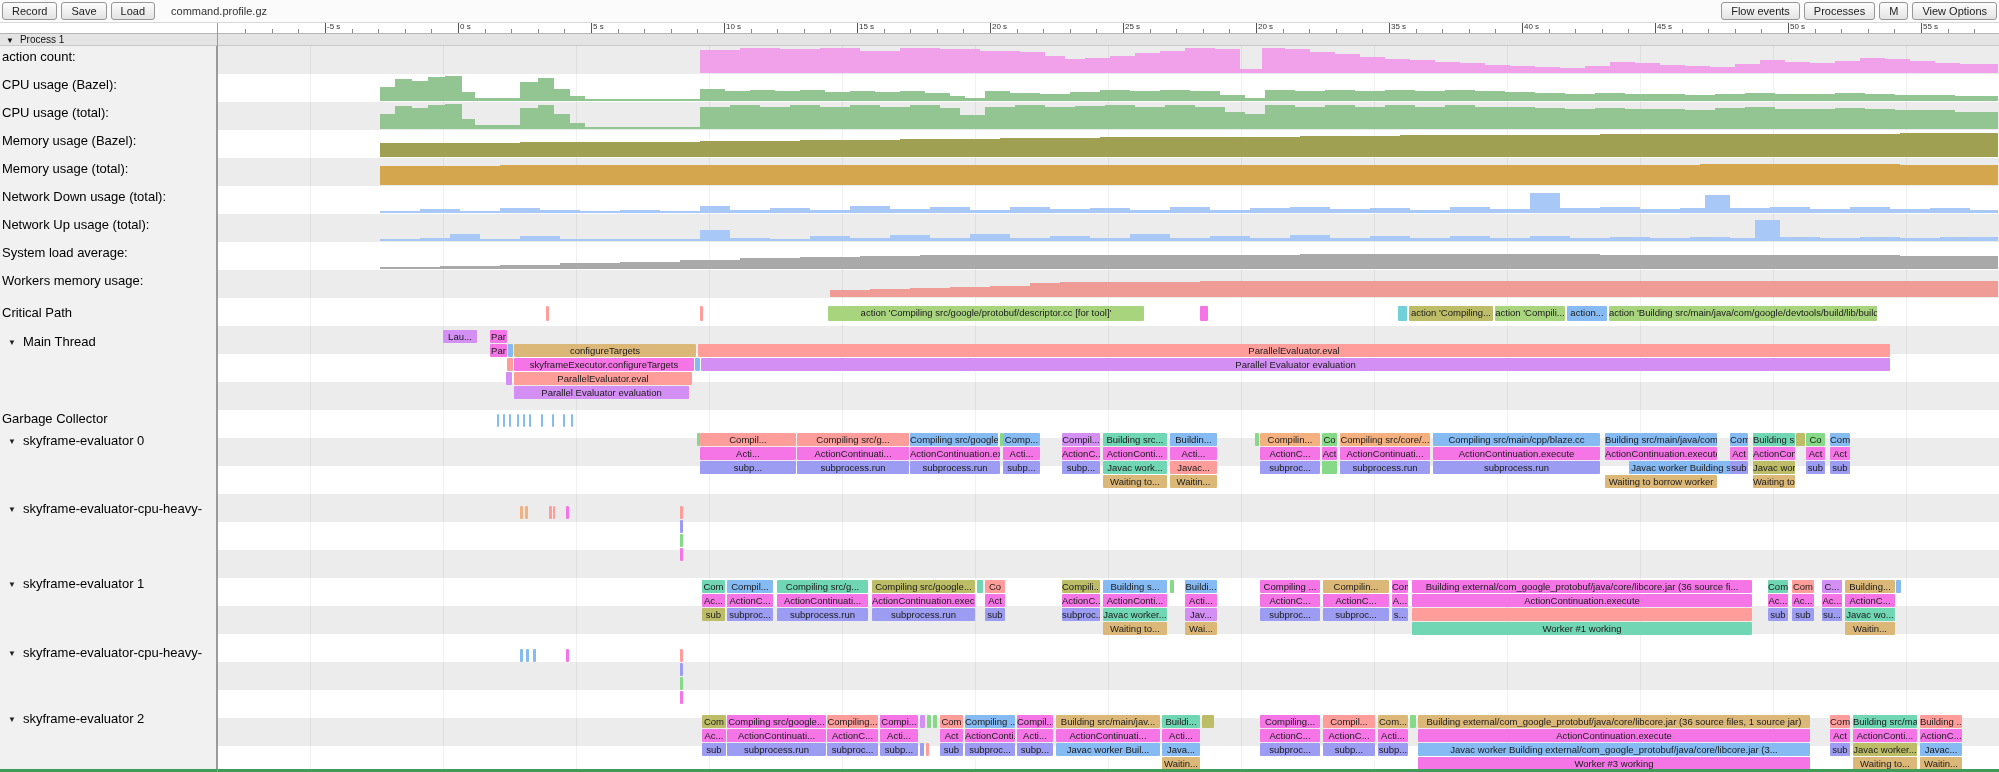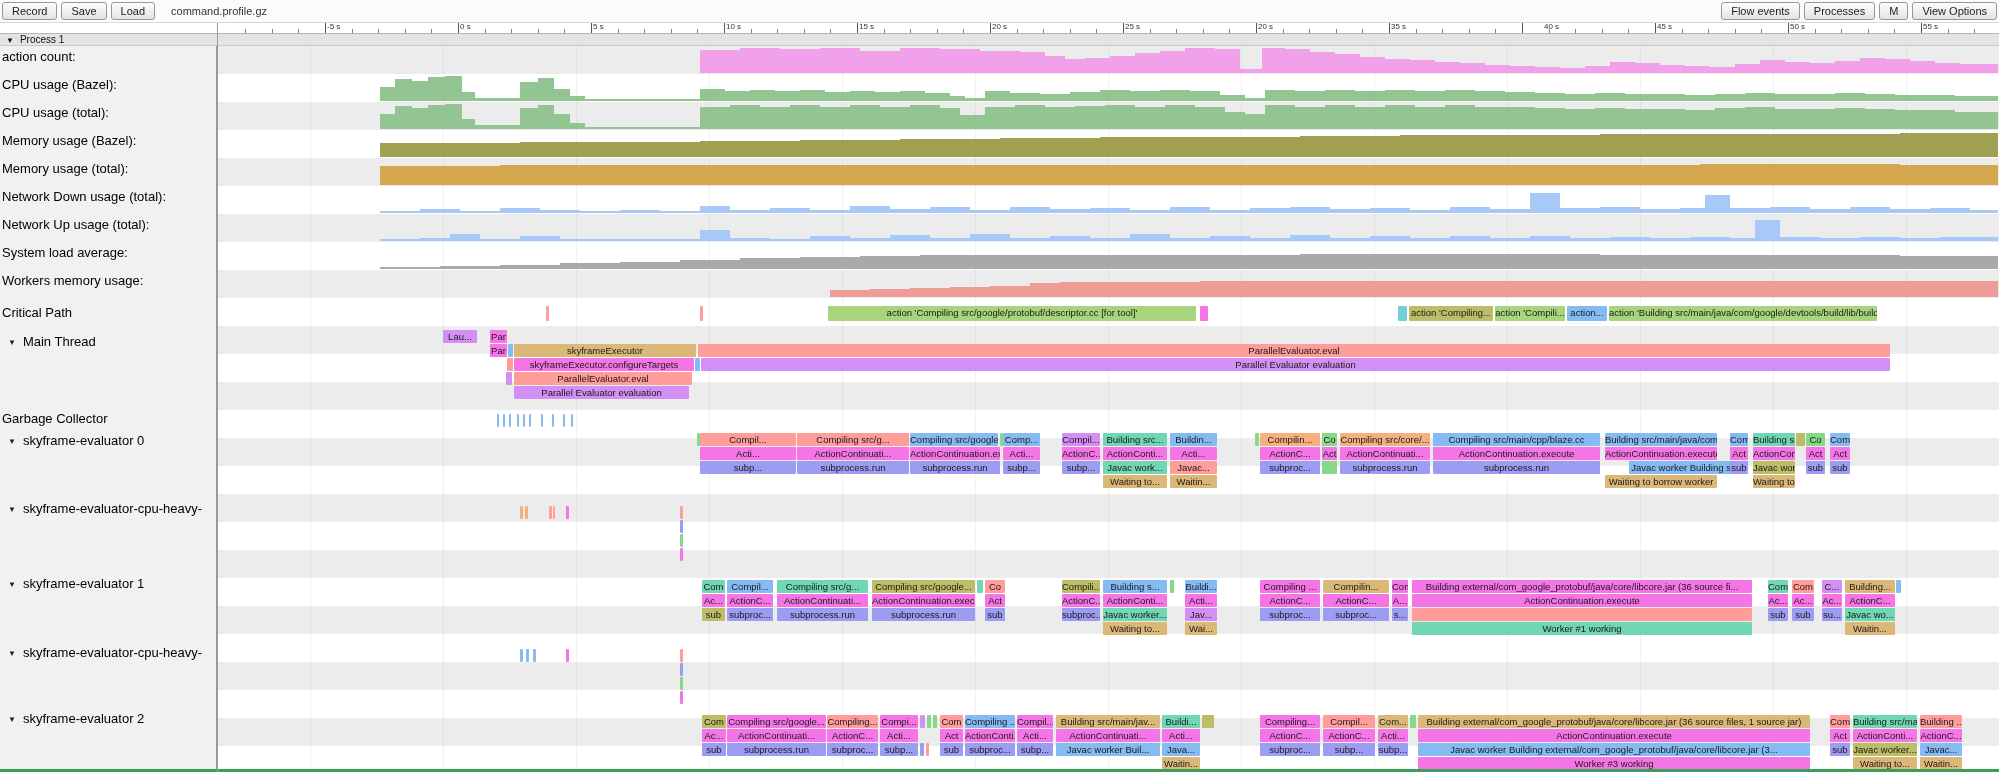--- a/index.html
+++ b/index.html
@@ -106,32 +106,32 @@
     </svg>
     <svg class="counter-svg" viewBox="0 0 1999 28" preserveAspectRatio="none" shape-rendering="crispEdges" style="top: 242px;">
       <path d="M 380 27 L 380 25 L 440 25 L 440 24 L 500 24 L 500 22.5 L 560 22.5 L 560 21 L 620 21 L 620 19.5 L 680 19.5 L 680 17.5 L 740 17.5 L 740 15.75 L 800 15.75 L 800 14.5 L 860 14.5 L 860 13.5 L 920 13.5 L 920 12.999999999999998 L 1000 12.999999999999998 L 1000 12.750000000000002 L 1100 12.750000000000002 L 1100 12.500000000000002 L 1200 12.500000000000002 L 1200 12.500000000000002 L 1300 12.500000000000002 L 1300 12.25 L 1400 12.25 L 1400 12 L 1500 12 L 1500 12 L 1600 12 L 1600 12.500000000000002 L 1700 12.500000000000002 L 1700 12.750000000000002 L 1800 12.750000000000002 L 1800 13.249999999999998 L 1900 13.249999999999998 L 1900 14 L 1998 14 L 1998 27 L 1998 27 L 1998 27 Z" fill="#a9a9a9"></path>
     </svg>
     <svg class="counter-svg" viewBox="0 0 1999 28" preserveAspectRatio="none" shape-rendering="crispEdges" style="top: 270px;">
       <rect x="830" y="25.5" width="1168" height="1.7" fill="#ef9c96"></rect>
       <path d="M 830 27 L 830 20 L 870 20 L 870 19 L 910 19 L 910 18 L 950 18 L 950 17 L 990 17 L 990 15.75 L 1030 15.75 L 1030 13.249999999999998 L 1060 13.249999999999998 L 1060 11.5 L 1200 11.5 L 1200 11.25 L 1400 11.25 L 1400 11 L 1600 11 L 1600 11 L 1800 11 L 1800 10.75 L 1998 10.75 L 1998 27 L 1998 27 L 1998 27 Z" fill="#ef9c96"></path>
     </svg>
     <div class="slice thin" style="left: 546px; top: 306px; width: 3px; height: 15px; background: rgb(255, 157, 155);"></div>
     <div class="slice thin" style="left: 700px; top: 306px; width: 3px; height: 15px; background: rgb(255, 157, 155);"></div>
-    <div class="slice" title="action 'Compiling src/google/protobuf/descriptor.cc [for tool]'" style="left: 828px; top: 306px; width: 368px; height: 15px; background: rgb(167, 212, 124);">action 'Compiling src/google/protobuf/descriptor.cc [for tool]'</div>
+    <div class="slice" title="action 'Compiling src/google/protobuf/descriptor.cc [for tool]'" style="left: 828px; top: 306px; width: 316px; height: 15px; background: rgb(167, 212, 124);">action 'Compiling src/google/protobuf/descriptor.cc [for tool]'</div>
     <div class="slice thin" style="left: 1200px; top: 306px; width: 8px; height: 15px; background: rgb(245, 116, 230);"></div>
     <div class="slice thin" style="left: 1398px; top: 306px; width: 9px; height: 15px; background: rgb(114, 208, 216);"></div>
     <div class="slice" title="action 'Compiling..." style="left: 1409px; top: 306px; width: 84px; height: 15px; background: rgb(189, 189, 104);">action 'Compiling...</div>
     <div class="slice" title="action 'Compili..." style="left: 1495px; top: 306px; width: 70px; height: 15px; background: rgb(167, 212, 124);">action 'Compili...</div>
     <div class="slice" title="action..." style="left: 1567px; top: 306px; width: 40px; height: 15px; background: rgb(134, 186, 243);">action...</div>
     <div class="slice" title="action 'Building src/main/java/com/google/devtools/build/lib/buildeventst..." style="left: 1609px; top: 306px; width: 268px; height: 15px; background: rgb(167, 212, 124);">action 'Building src/main/java/com/google/devtools/build/lib/buildeventst...</div>
     <div class="slice" title="Lau..." style="left: 443px; top: 330px; width: 34px; height: 13px; background: rgb(212, 143, 245);">Lau...</div>
     <div class="slice" title="Par" style="left: 490px; top: 330px; width: 17px; height: 13px; background: rgb(245, 116, 230);">Par</div>
     <div class="slice" title="Par" style="left: 490px; top: 344px; width: 17px; height: 13px; background: rgb(245, 116, 230);">Par</div>
     <div class="slice thin" style="left: 508px; top: 344px; width: 5px; height: 13px; background: rgb(134, 186, 243);"></div>
-    <div class="slice" title="runAnalysisPhase" style="left: 514px; top: 344px; width: 182px; height: 13px; background: rgb(220, 184, 120);">skyframeExecutor</div>
+    <div class="slice" title="runAnalysisPhase" style="left: 514px; top: 344px; width: 182px; height: 13px; background: rgb(220, 184, 120);">configureTargets</div>
     <div class="slice" title="ParallelEvaluator.eval" style="left: 698px; top: 344px; width: 1192px; height: 13px; background: rgb(255, 157, 155);">ParallelEvaluator.eval</div>
     <div class="slice thin" style="left: 507px; top: 358px; width: 6px; height: 13px; background: rgb(255, 157, 155);"></div>
     <div class="slice" title="skyframeExecutor.configureTargets" style="left: 514px; top: 358px; width: 180px; height: 13px; background: rgb(245, 116, 230);">skyframeExecutor.configureTargets</div>
     <div class="slice thin" style="left: 695px; top: 358px; width: 5px; height: 13px; background: rgb(134, 186, 243);"></div>
     <div class="slice" title="Parallel Evaluator evaluation" style="left: 701px; top: 358px; width: 1189px; height: 13px; background: rgb(212, 143, 245);">Parallel Evaluator evaluation</div>
     <div class="slice thin" style="left: 506px; top: 372px; width: 6px; height: 13px; background: rgb(212, 143, 245);"></div>
     <div class="slice" title="ParallelEvaluator.eval" style="left: 514px; top: 372px; width: 178px; height: 13px; background: rgb(255, 157, 155);">ParallelEvaluator.eval</div>
     <div class="slice" title="Parallel Evaluator evaluation" style="left: 514px; top: 386px; width: 175px; height: 13px; background: rgb(212, 143, 245);">Parallel Evaluator evaluation</div>
     <div class="slice thin" style="left: 497px; top: 414px; width: 2px; height: 13px; background: rgb(134, 186, 243);"></div>
     <div class="slice thin" style="left: 503px; top: 414px; width: 2px; height: 13px; background: rgb(134, 186, 243);"></div>
@@ -408,21 +408,21 @@
     <div class="rtick-minor" style="left: 1294.2px;"></div>
     <div class="rtick-minor" style="left: 1320.8px;"></div>
     <div class="rtick-minor" style="left: 1347.4px;"></div>
     <div class="rtick-major" style="left: 1374px;"></div>
     <div class="rtick-label" style="left: 1376px;">35 s</div>
     <div class="rtick-minor" style="left: 1400.6px;"></div>
     <div class="rtick-minor" style="left: 1427.2px;"></div>
     <div class="rtick-minor" style="left: 1453.8px;"></div>
     <div class="rtick-minor" style="left: 1480.4px;"></div>
     <div class="rtick-major" style="left: 1507px;"></div>
-    <div class="rtick-label" style="left: 1509px; padding-left: 20px;">40 s</div>
+    <div class="rtick-label" style="left: 1509px;">40 s</div>
     <div class="rtick-minor" style="left: 1533.6px;"></div>
     <div class="rtick-minor" style="left: 1560.2px;"></div>
     <div class="rtick-minor" style="left: 1586.8px;"></div>
     <div class="rtick-minor" style="left: 1613.4px;"></div>
     <div class="rtick-major" style="left: 1640px;"></div>
     <div class="rtick-label" style="left: 1642px;">45 s</div>
     <div class="rtick-minor" style="left: 1666.6px;"></div>
     <div class="rtick-minor" style="left: 1693.2px;"></div>
     <div class="rtick-minor" style="left: 1719.8px;"></div>
     <div class="rtick-minor" style="left: 1746.4px;"></div>

